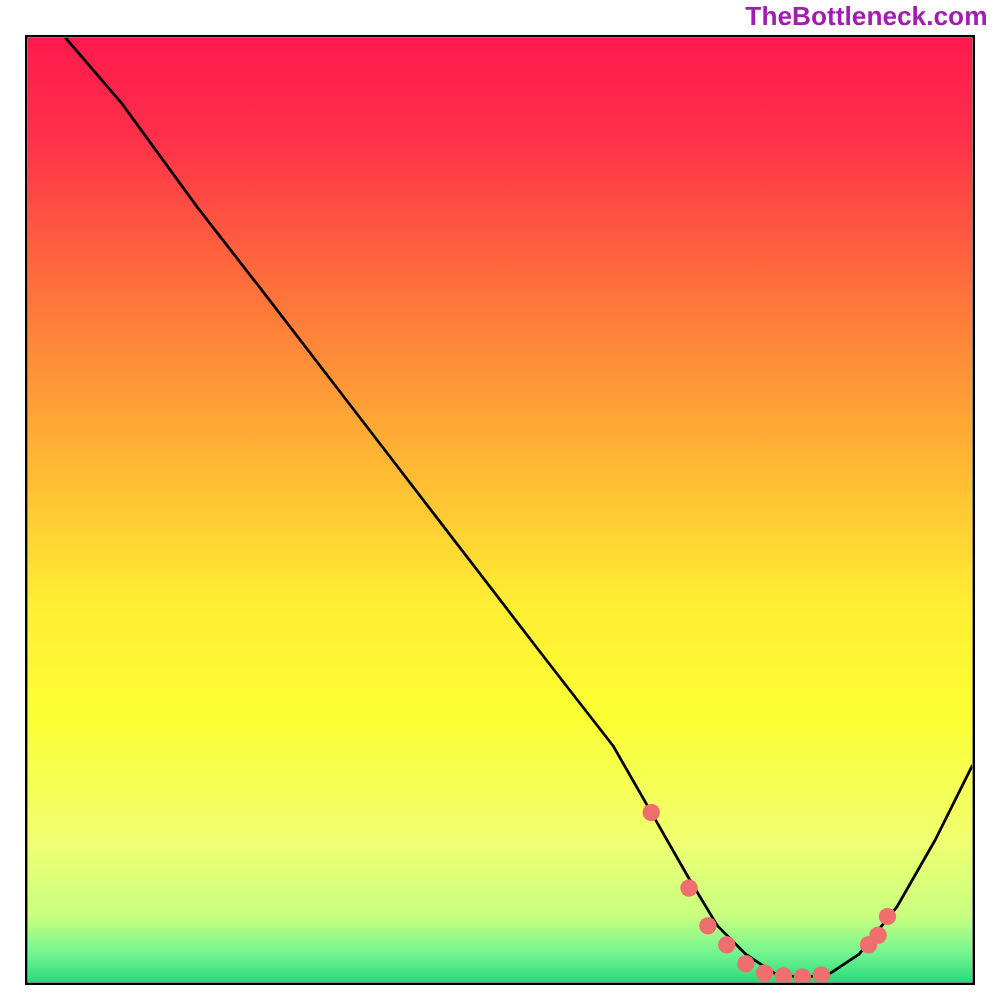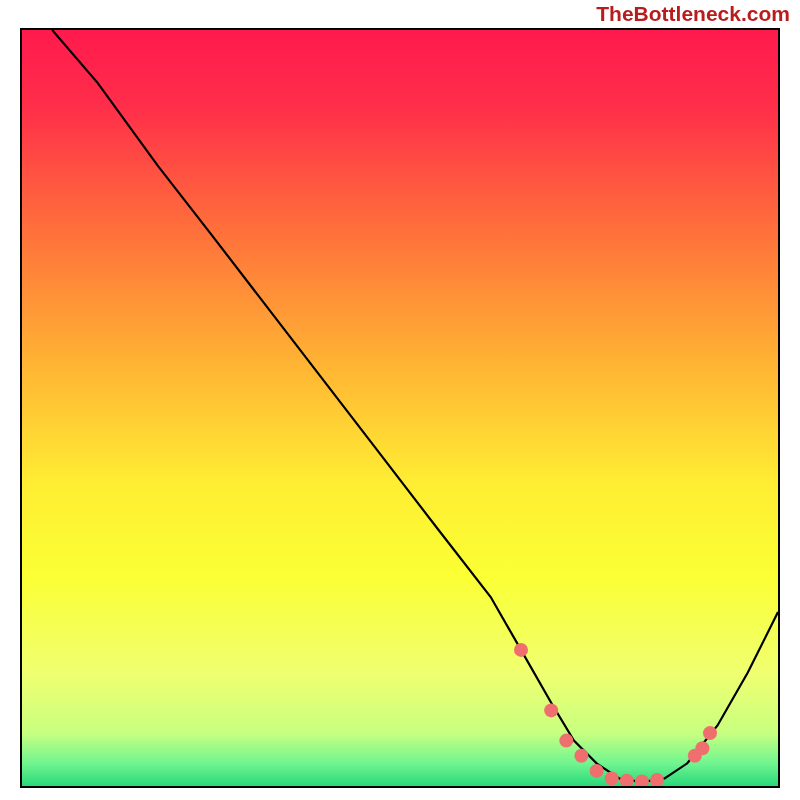--- a/index.html
+++ b/index.html
@@ -12,21 +12,21 @@
     width: 800px;
     height: 800px;
     position: relative;
   }
   .watermark {
     position: absolute;
     top: 2px;
     right: 10px;
     font-size: 21px;
     font-weight: bold;
-    color: #b91c1c;
+    color: #a21caf;
     z-index: 10;
   }
   .plot {
     position: absolute;
     left: 20px;
     top: 28px;
     width: 760px;
     height: 760px;
     border: 2px solid #000;
     box-sizing: border-box;

